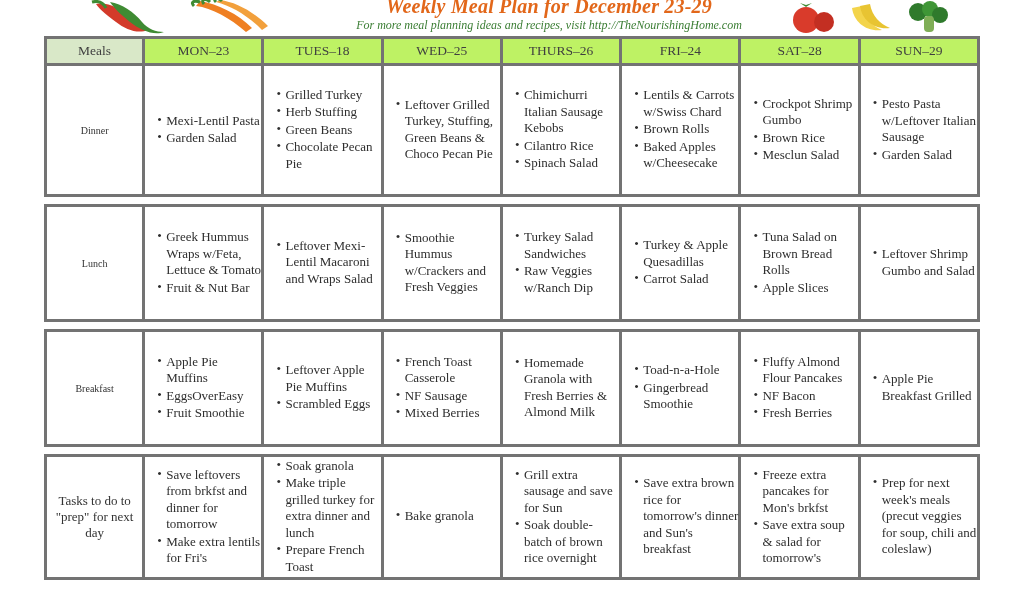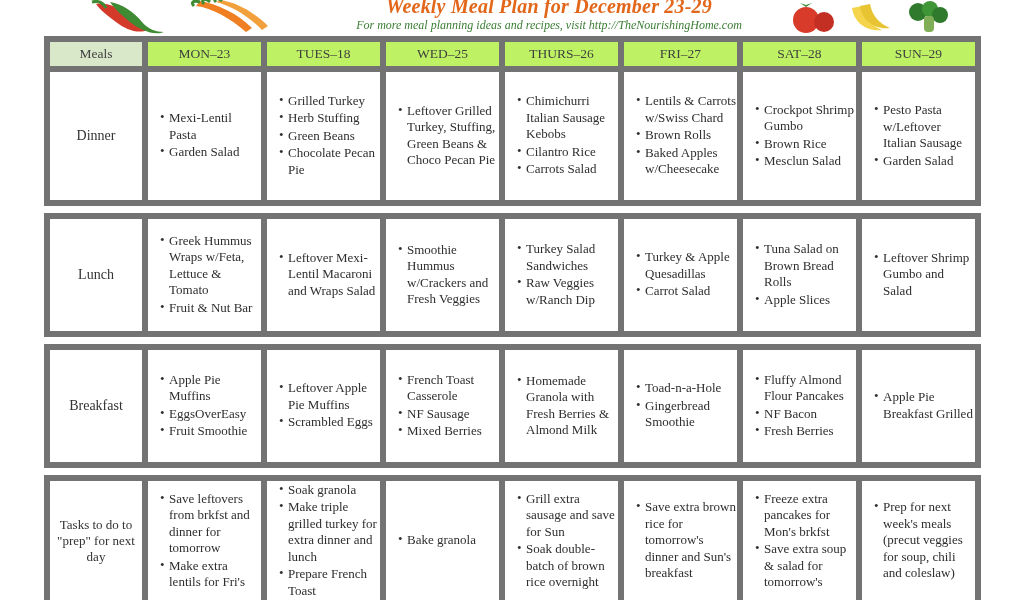--- a/index.html
+++ b/index.html
@@ -69,21 +69,21 @@
   .banana  { right: 86px; width: 46px; height: 34px; }
   .broccoli{ right: 24px; width: 56px; height: 34px; }
 
   
   table.planner {
     border-collapse: collapse;
     width: 936px;
     table-layout: fixed;
   }
   table.planner td, table.planner th {
-    border: 6px solid #737373;
+    border: 3px solid #737373;
     vertical-align: middle;
     padding: 0;
   }
   .col-label { width: 98px; }
   .col-day   { width: 119px; }
 
   
   tr.dayhead td {
     height: 24px;
     text-align: center;
@@ -95,21 +95,21 @@
     background: #d9e8c8;
   }
   td.day-head {
     background: #bef264;
   }
 
   
   td.meal-label {
     text-align: center;
     font-family: "Liberation Serif", serif;
-    font-size: 14px;
+    font-size: 10px;
     color: #333;
     background: #ffffff;
   }
   td.meal-label.small {
     font-size: 13px;
     line-height: 16px;
     padding: 0 4px;
   }
 
   
@@ -201,21 +201,21 @@
         <col class="col-day">
     </colgroup>
 
     <tbody>
         <tr class="dayhead">
       <td class="lbl-head">Meals</td>
       <td class="day-head">MON–23</td>
       <td class="day-head">TUES–18</td>
       <td class="day-head">WED–25</td>
       <td class="day-head">THURS–26</td>
-      <td class="day-head">FRI–27</td>
+      <td class="day-head">FRI–24</td>
       <td class="day-head">SAT–28</td>
       <td class="day-head">SUN–29</td>
     </tr>
 
     <tr class="dinner-row">
       <td class="meal-label">Dinner</td>
       <td class="cell">
             <ul>
         <li>Mexi-Lentil Pasta</li>
         <li>Garden Salad</li>
@@ -231,21 +231,21 @@
           </td>
       <td class="cell">
             <ul>
         <li>Leftover Grilled Turkey, Stuffing, Green Beans &amp; Choco Pecan Pie</li>
       </ul>
           </td>
       <td class="cell">
             <ul>
         <li>Chimichurri Italian Sausage Kebobs</li>
         <li>Cilantro Rice</li>
-        <li>Carrots Salad</li>
+        <li>Spinach Salad</li>
       </ul>
           </td>
       <td class="cell">
             <ul>
         <li>Lentils &amp; Carrots w/Swiss Chard</li>
         <li>Brown Rolls</li>
         <li>Baked Apples w/Cheesecake</li>
       </ul>
           </td>
       <td class="cell">

